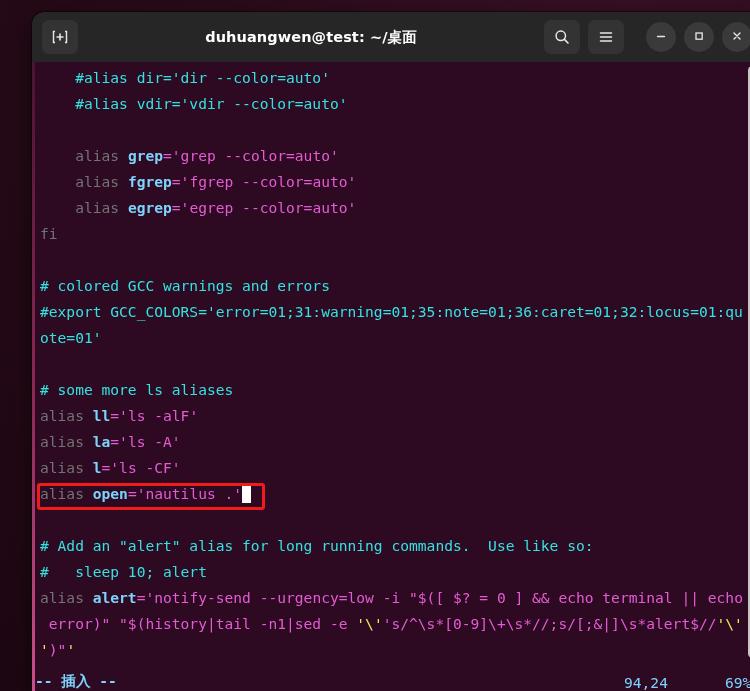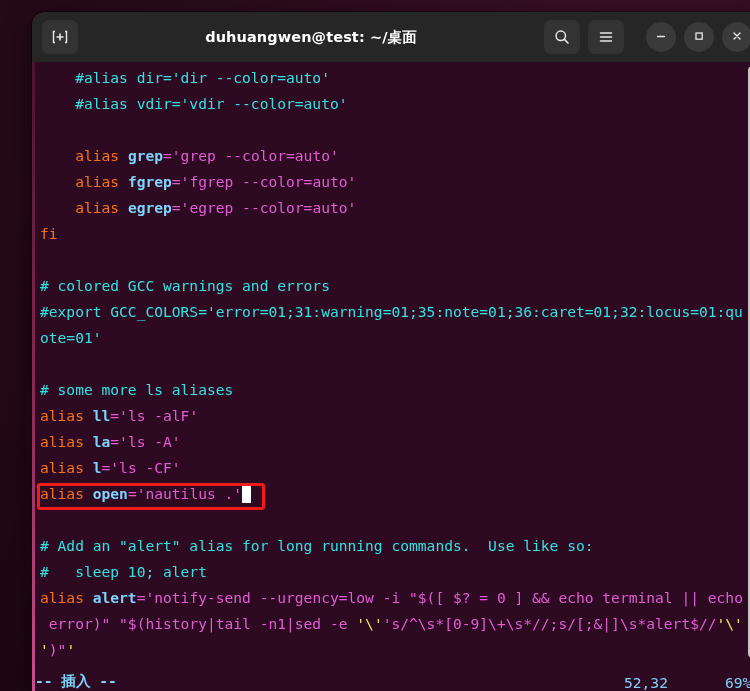--- a/index.html
+++ b/index.html
@@ -100,21 +100,21 @@
     font-family: "DejaVu Sans Mono", monospace;
     font-size: 14.6px;
     line-height: 26px;
     white-space: pre;
     color: #d8d4d0;
   }
   .ln { height: 26px; padding-left: 5px; }
 
   
   .c-cyan   { color: #34e2e2; }
-  .c-yellow { color: #f97316; }
+  .c-yellow { color: #737373; }
   .c-mag    { color: #e45bd4; }
   .c-bcyan  { color: #7dd3fc; font-weight: bold; }
   .c-white  { color: #e6e2de; }
   .c-yelb   { color: #f0ea55; }
 
   
   .cursor {
     display: inline-block;
     width: 9px;
     height: 20px;
@@ -250,18 +250,18 @@
     <div id="term"><div class="ln"><span class="c-cyan">    #alias dir='dir --color=auto'</span></div><div class="ln"><span class="c-cyan">    #alias vdir='vdir --color=auto'</span></div><div class="ln"><span class="c-white"></span></div><div class="ln"><span class="c-yellow">    alias </span><span class="c-bcyan">grep</span><span class="c-mag">=</span><span class="c-mag">'grep --color=auto'</span></div><div class="ln"><span class="c-yellow">    alias </span><span class="c-bcyan">fgrep</span><span class="c-mag">=</span><span class="c-mag">'fgrep --color=auto'</span></div><div class="ln"><span class="c-yellow">    alias </span><span class="c-bcyan">egrep</span><span class="c-mag">=</span><span class="c-mag">'egrep --color=auto'</span></div><div class="ln"><span class="c-yellow">fi</span></div><div class="ln"><span class="c-white"></span></div><div class="ln"><span class="c-cyan"># colored GCC warnings and errors</span></div><div class="ln"><span class="c-cyan">#export GCC_COLORS='error=01;31:warning=01;35:note=01;36:caret=01;32:locus=01:qu</span></div><div class="ln"><span class="c-cyan">ote=01'</span></div><div class="ln"><span class="c-white"></span></div><div class="ln"><span class="c-cyan"># some more ls aliases</span></div><div class="ln"><span class="c-yellow">alias </span><span class="c-bcyan">ll</span><span class="c-mag">=</span><span class="c-mag">'ls -alF'</span></div><div class="ln"><span class="c-yellow">alias </span><span class="c-bcyan">la</span><span class="c-mag">=</span><span class="c-mag">'ls -A'</span></div><div class="ln"><span class="c-yellow">alias </span><span class="c-bcyan">l</span><span class="c-mag">=</span><span class="c-mag">'ls -CF'</span></div><div class="ln"><span class="c-yellow">alias </span><span class="c-bcyan">open</span><span class="c-mag">=</span><span class="c-mag">'nautilus .'</span><span class="cursor"></span></div><div class="ln"><span class="c-white"></span></div><div class="ln"><span class="c-cyan"># Add an "alert" alias for long running commands.  Use like so:</span></div><div class="ln"><span class="c-cyan">#   sleep 10; alert</span></div><div class="ln"><span class="c-yellow">alias </span><span class="c-bcyan">alert</span><span class="c-mag">=</span><span class="c-mag">'notify-send --urgency=low -i "$([ $? = 0 ] &amp;&amp; echo terminal || echo</span></div><div class="ln"><span class="c-mag"> error)" "$(history|tail -n1|sed -e </span><span class="c-yelb">'\'</span><span class="c-mag">'s/^\s*[0-9]\+\s*//;s/[;&amp;|]\s*alert$//</span><span class="c-yelb">'\'</span></div><div class="ln"><span class="c-yelb">'</span><span class="c-mag">)"</span><span class="c-yelb">'</span></div></div>
 
     <div id="annot-box"></div>
 
     <div id="scrollbar-track">
       <div id="scrollbar-thumb"></div>
     </div>
 
     <div id="statusline">
       <span id="status-mode">-- 插入 --</span>
-      <span id="status-pos">52,32</span>
+      <span id="status-pos">94,24</span>
       <span id="status-pct">69%</span>
     </div>
 
   </div>
 </div>
 
 </body></html>

